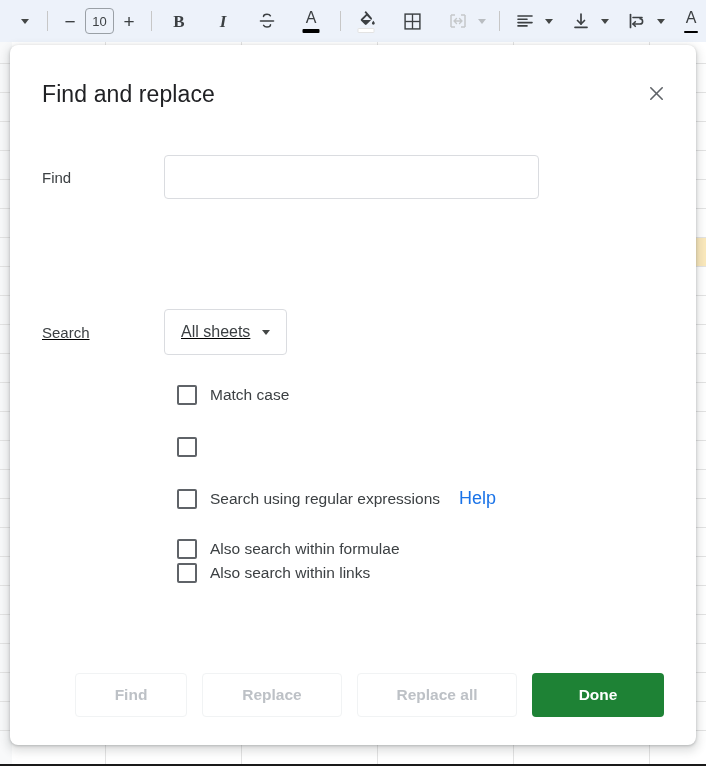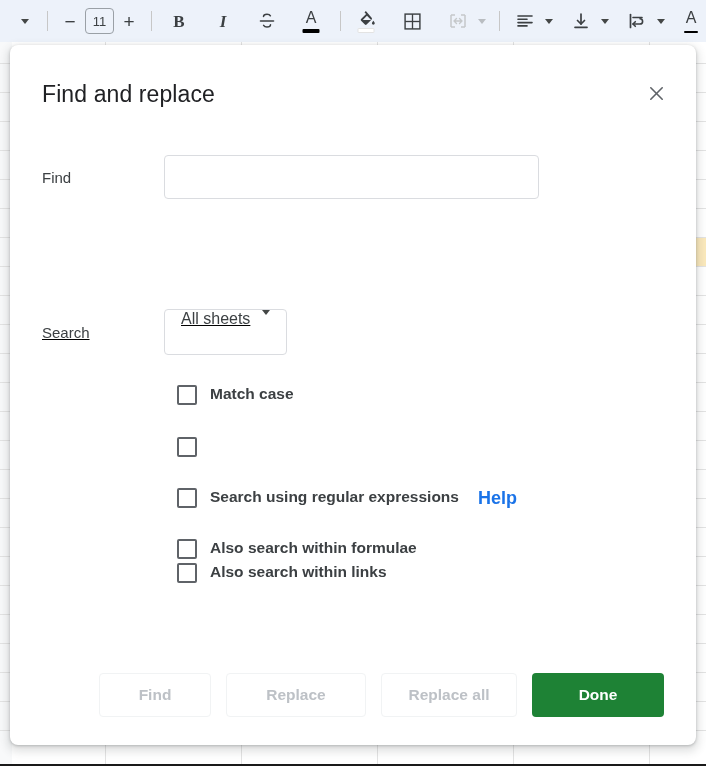--- a/index.html
+++ b/index.html
@@ -187,37 +187,37 @@
     outline: none;
     background: #fff;
     font-family: "Liberation Sans", sans-serif;
   }
   .select-btn {
     height: 46px;
     border: 1px solid #dadce0;
     border-radius: 4px;
     background: #fff;
     display: flex;
-    align-items: flex-start;
+    align-items: center;
     padding: 0 16px;
     gap: 12px;
     cursor: pointer;
     box-sizing: border-box;
   }
   .select-label {
     font-size: 16px;
     color: #3c4043;
   }
 
   .cb-row {
     position: absolute;
     left: 167px;
     display: flex;
+    align-items: center;
     gap: 13px;
-    font-weight: bold;
   }
   .checkbox {
     width: 20px;
     height: 20px;
     border: 2px solid #5f6368;
     border-radius: 2px;
     box-sizing: border-box;
     background: #fff;
     cursor: pointer;
     flex: 0 0 auto;
@@ -264,40 +264,40 @@
     font-weight: bold;
   }
   .btn-primary {
     background: #1e8235;
     color: #ffffff;
     font-weight: bold;
     border: none;
   }
   #btn-find { width: 112px; }
   #btn-replace { width: 140px; }
-  #btn-replace-all { width: 136px; }
+  #btn-replace-all { width: 160px; }
   #btn-done { width: 132px; }
 </style>
 </head>
 <body>
 
 <div id="toolbar">
 
   <div class="tb-btn" style="margin-left:8px;">
     <span class="caret"></span>
   </div>
 
   <div class="tb-sep"></div>
 
   <div class="tb-btn">
     <span class="glyph" style="font-size:19px;">−</span>
   </div>
 
   <div class="fontsize-box">
-    <span>11</span>
+    <span>10</span>
   </div>
 
   <div class="tb-btn">
     <span class="glyph" style="font-size:19px;">+</span>
   </div>
 
   <div class="tb-sep"></div>
 
   <div class="tb-btn" style="margin-left:5px;">
     <span class="glyph glyph-b">B</span>

